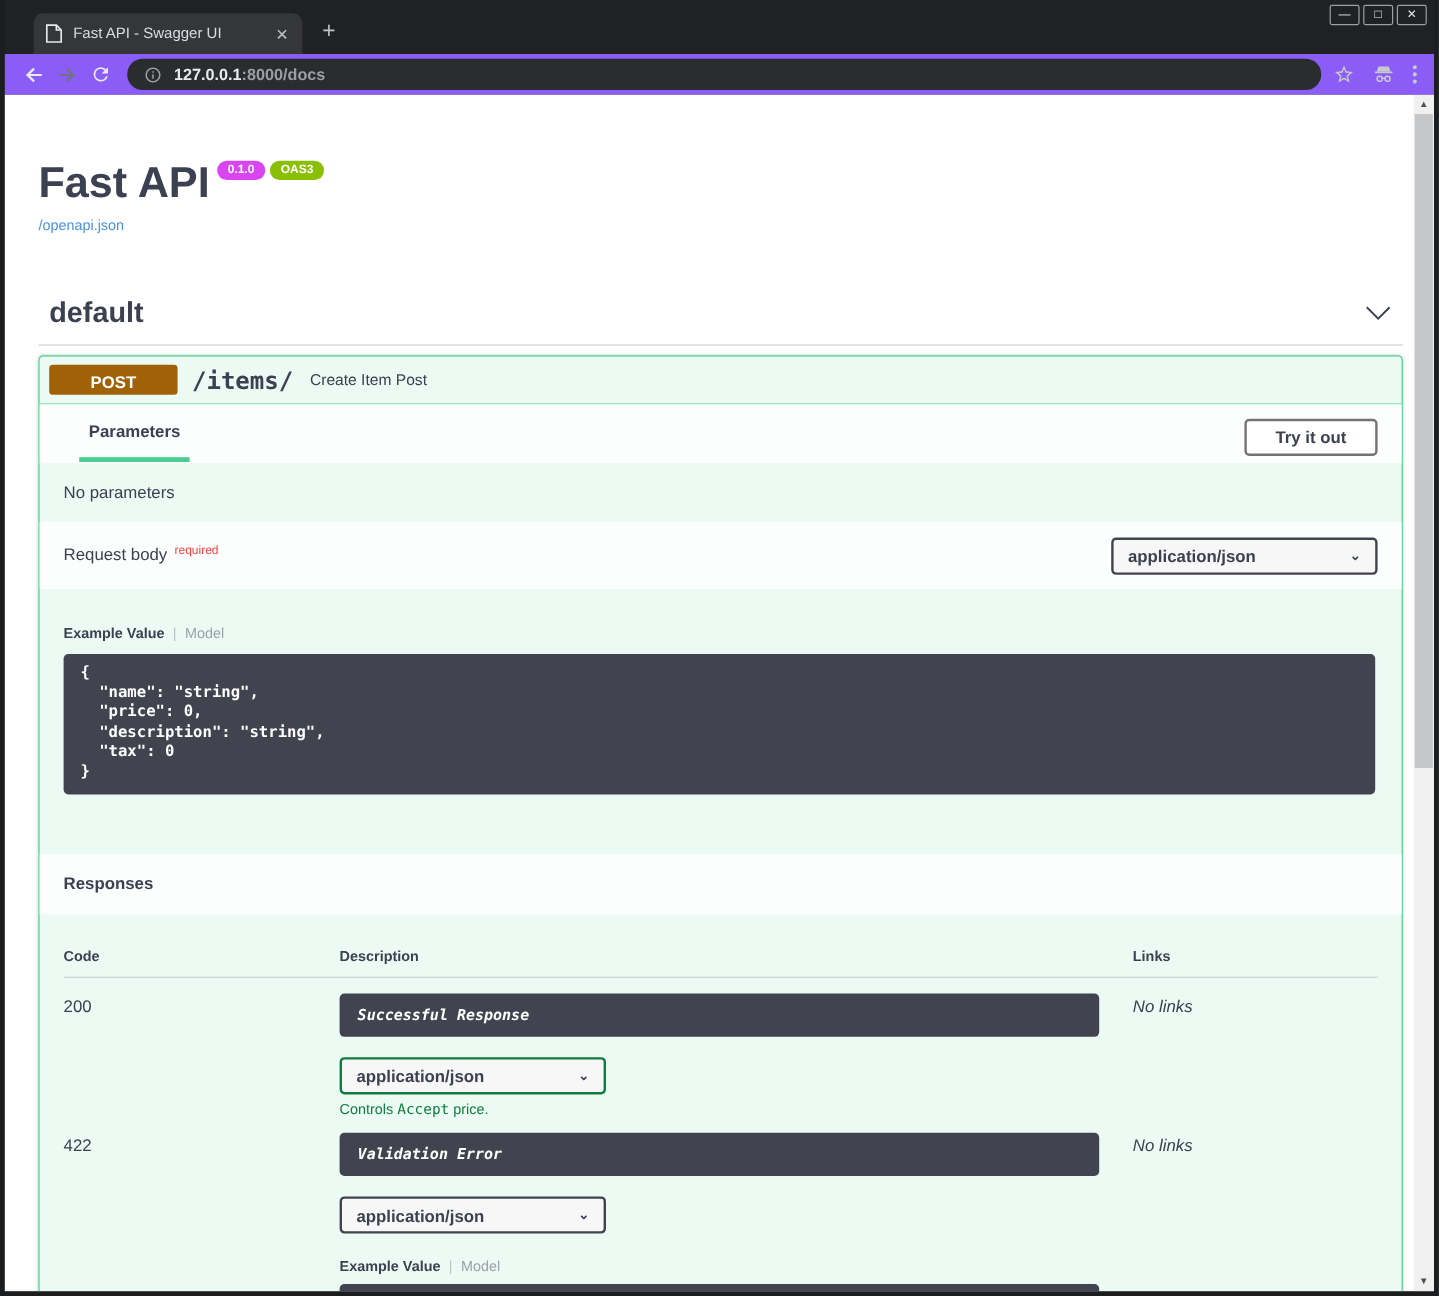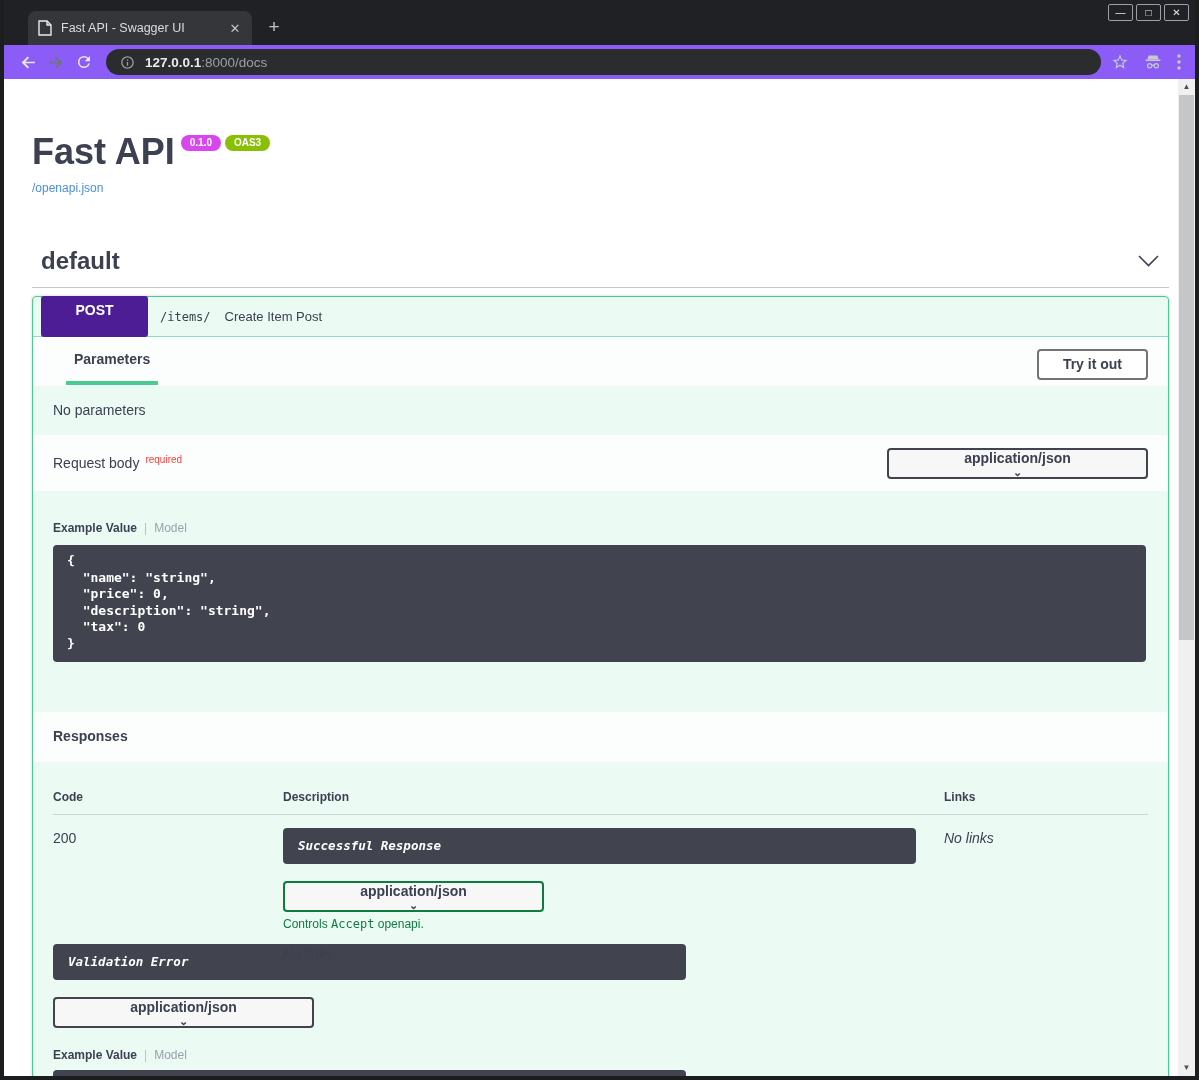--- a/index.html
+++ b/index.html
@@ -14,21 +14,21 @@
   .tab { position:absolute; left:24px; top:11px; width:224px; height:34px; background:#35363a; border-radius:8px 8px 0 0; display:flex; align-items:center; padding:0 8px 0 10px; }
   .tab-title { color:#d8dde2; font-size:12.5px; flex:1; margin-left:9px; white-space:nowrap; overflow:hidden; }
   .tab-close { color:#bdc1c6; font-size:13px; width:18px; text-align:center; }
   .newtab { position:absolute; left:258px; top:16px; color:#bdc1c6; font-size:19px; width:24px; text-align:center; }
   .doc-icon svg { display:block; }
 
   .toolbar { height:34px; background:#8b5cf6; display:flex; align-items:center; padding:0 10px; flex:none; }
   .nav-ic { width:28px; height:28px; display:flex; align-items:center; justify-content:center; }
   .urlbar { flex:1; height:26px; background:#2a2c2e; border-radius:13px; margin:0 10px 0 8px; display:flex; align-items:center; padding:0 14px; }
   .url-host { color:#e8eaed; font-size:13.5px; font-weight:bold; margin-left:10px; }
-  .url-rest { color:#9aa0a6; font-size:13.5px; }
+  .url-rest { color:#9aa0a6; font-size:13.5px;font-weight:bold; }
   .tool-right { display:flex; align-items:center; gap:14px; padding-right:4px; }
 
   
   .page { flex:1; background:#fff; position:relative; overflow:hidden; }
   .scrollbar { position:absolute; right:0; top:0; bottom:0; width:17px; background:#f0f0f0; z-index:5; }
   .sb-arrow { position:absolute; left:0; width:17px; height:16px; color:#505050; font-size:8px; text-align:center; line-height:16px; }
   .sb-up { top:0; }
   .sb-down { bottom:0; }
   .sb-thumb { position:absolute; left:1px; width:15px; top:16px; height:545px; background:#c4c6c8; }
 
@@ -43,35 +43,35 @@
   .badge-oas { background:#89bf04; margin-left:4px; }
   .spec-link { display:block; margin-top:8px; font-size:12px; color:#4990e2; text-decoration:none; }
 
   
   .section-hdr { margin-top:52px; display:flex; align-items:center; justify-content:space-between; padding:0 10px 12px 9px; border-bottom:1px solid rgba(59,65,81,.3); }
   .section-title { font-size:24px; font-weight:bold; color:#3b4151; }
 
   
   .opblock { margin-top:8px; margin-bottom:0; border:1px solid #49cc90; border-radius:4px; background:rgba(73,204,144,.1); box-shadow:0 0 3px rgba(0,0,0,.19); }
   .op-summary { display:flex; align-items:center; padding:5px 8px; height:40px; border-bottom:1px solid rgba(73,204,144,.6); }
-  .method-badge { background:#4c1d95; color:#fff; font-size:14px; font-weight:bold; border-radius:3px; min-width:107px; text-align:center; padding:6px 0 19px; }
-  .op-path { font-family:"DejaVu Sans Mono", monospace; font-size:12px; font-weight:normal; color:#3b4151; margin-left:12px; }
+  .method-badge { background:#a16207; color:#fff; font-size:14px; font-weight:bold; border-radius:3px; min-width:107px; text-align:center; padding:6px 0 3px; }
+  .op-path { font-family:"DejaVu Sans Mono", monospace; font-size:20px; font-weight:bold; color:#3b4151; margin-left:12px; }
   .op-desc { font-size:13px; color:#3b4151; margin-left:14px; }
 
   .white-row { background:rgba(255,255,255,.8); }
   .params-hdr { display:flex; justify-content:space-between; align-items:flex-start; padding:11px 20px 0 13px; height:49px; }
   .tab-params { font-size:14px; font-weight:bold; color:#3b4151; padding:3px 8px 14px; border-bottom:4px solid #49cc90;margin-left:20px; }
   .btn-try { background:transparent; border:2px solid #737373; border-radius:4px; color:#3b4151; font-size:14px; font-weight:bold; padding:5px 24px 6px; margin-top:1px; background:#fff; }
   .no-params { padding:16px 20px; height:49px; font-size:14px; color:#3b4151; }
 
   .reqbody-hdr { display:flex; justify-content:space-between; align-items:center; padding:12px 20px; height:56px; }
   .reqbody-label { font-size:14px; font-weight:normal; color:#3b4151; }
   .required { font-size:10px; color:#f93e3e; margin-left:6px; position:relative; top:-5px; }
 
-  .sel { background:#f7f7f7; border:2px solid #41444e; border-radius:4px; width:261px; height:31px; display:flex; align-items:center; justify-content:space-between; padding:0 12px 0 12px; font-size:14px; font-weight:bold; color:#3b4151;flex-direction:column; }
+  .sel { background:#f7f7f7; border:2px solid #41444e; border-radius:4px; width:222px; height:31px; display:flex; align-items:center; justify-content:space-between; padding:0 12px 0 12px; font-size:14px; font-weight:bold; color:#3b4151; }
   .sel-green { border-color:#0f7c3f; }
   .sel .chev { font-size:11px; color:#3b4151; }
 
   .model-tabs { font-size:12px; }
   .mt-active { font-weight:bold; color:#3b4151; }
   .mt-sep { color:rgba(59,65,81,.3); margin:0 7px; }
   .mt-inactive { color:#9ba1ab; }
 
   .body-block { padding:30px 22px 50px 20px; }
   .codeblock { margin-top:10px; background:#41444e; border-radius:4px; padding:8px 14px 10px; font-family:"DejaVu Sans Mono", monospace; font-size:13px; font-weight:bold; color:#fff; white-space:pre; line-height:1.27; min-height:100px; }
@@ -238,27 +238,28 @@
 
           <div class="rt-row">
             <div class="rt-code">200</div>
             <div>
               <div class="resp-bar">Successful Response</div>
               <div class="resp-sel-wrap">
                 <div class="sel sel-green">
                   <span>application/json</span>
                   <span class="chev">⌄</span>
                 </div>
-                <div class="accept-note"><span>Controls </span><span class="mono">Accept</span><span> openapi.</span></div>
+                <div class="accept-note"><span>Controls </span><span class="mono">Accept</span><span> price.</span></div>
               </div>
             </div>
             <div class="rt-links">No links</div>
           </div>
 
           <div class="rt-row">
+            <div class="rt-code">422</div>
             <div>
               <div class="resp-bar">Validation Error</div>
               <div class="resp-sel-wrap">
                 <div class="sel">
                   <span>application/json</span>
                   <span class="chev">⌄</span>
                 </div>
               </div>
               <div class="model-tabs resp-tabs">
                 <span class="mt-active">Example Value</span><span class="mt-sep">|</span><span class="mt-inactive">Model</span>

